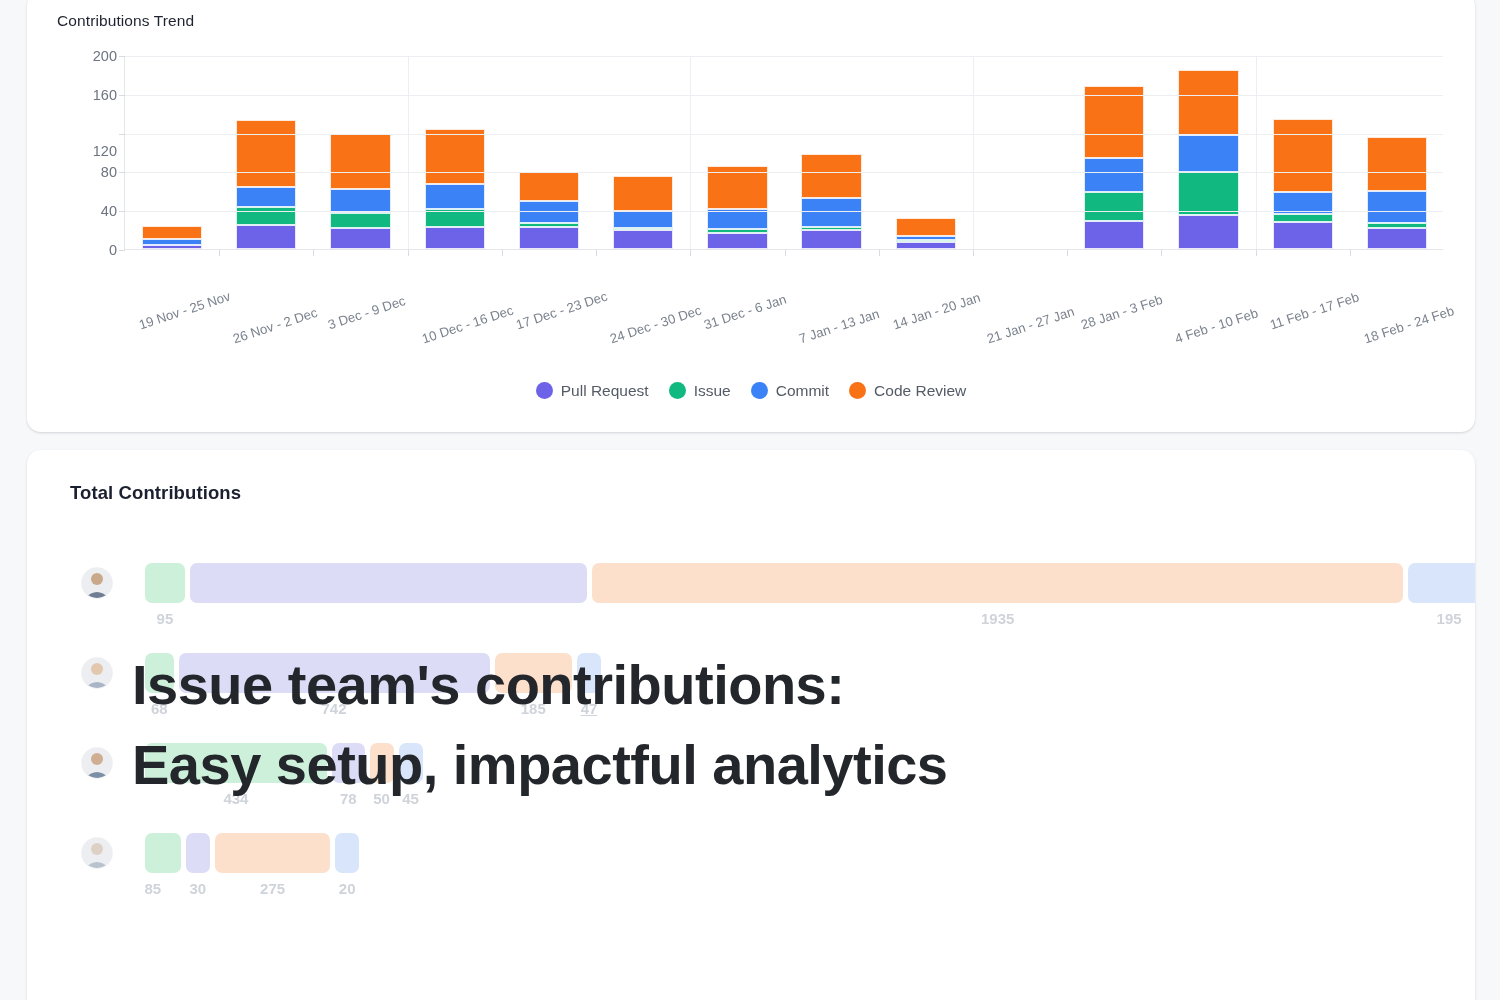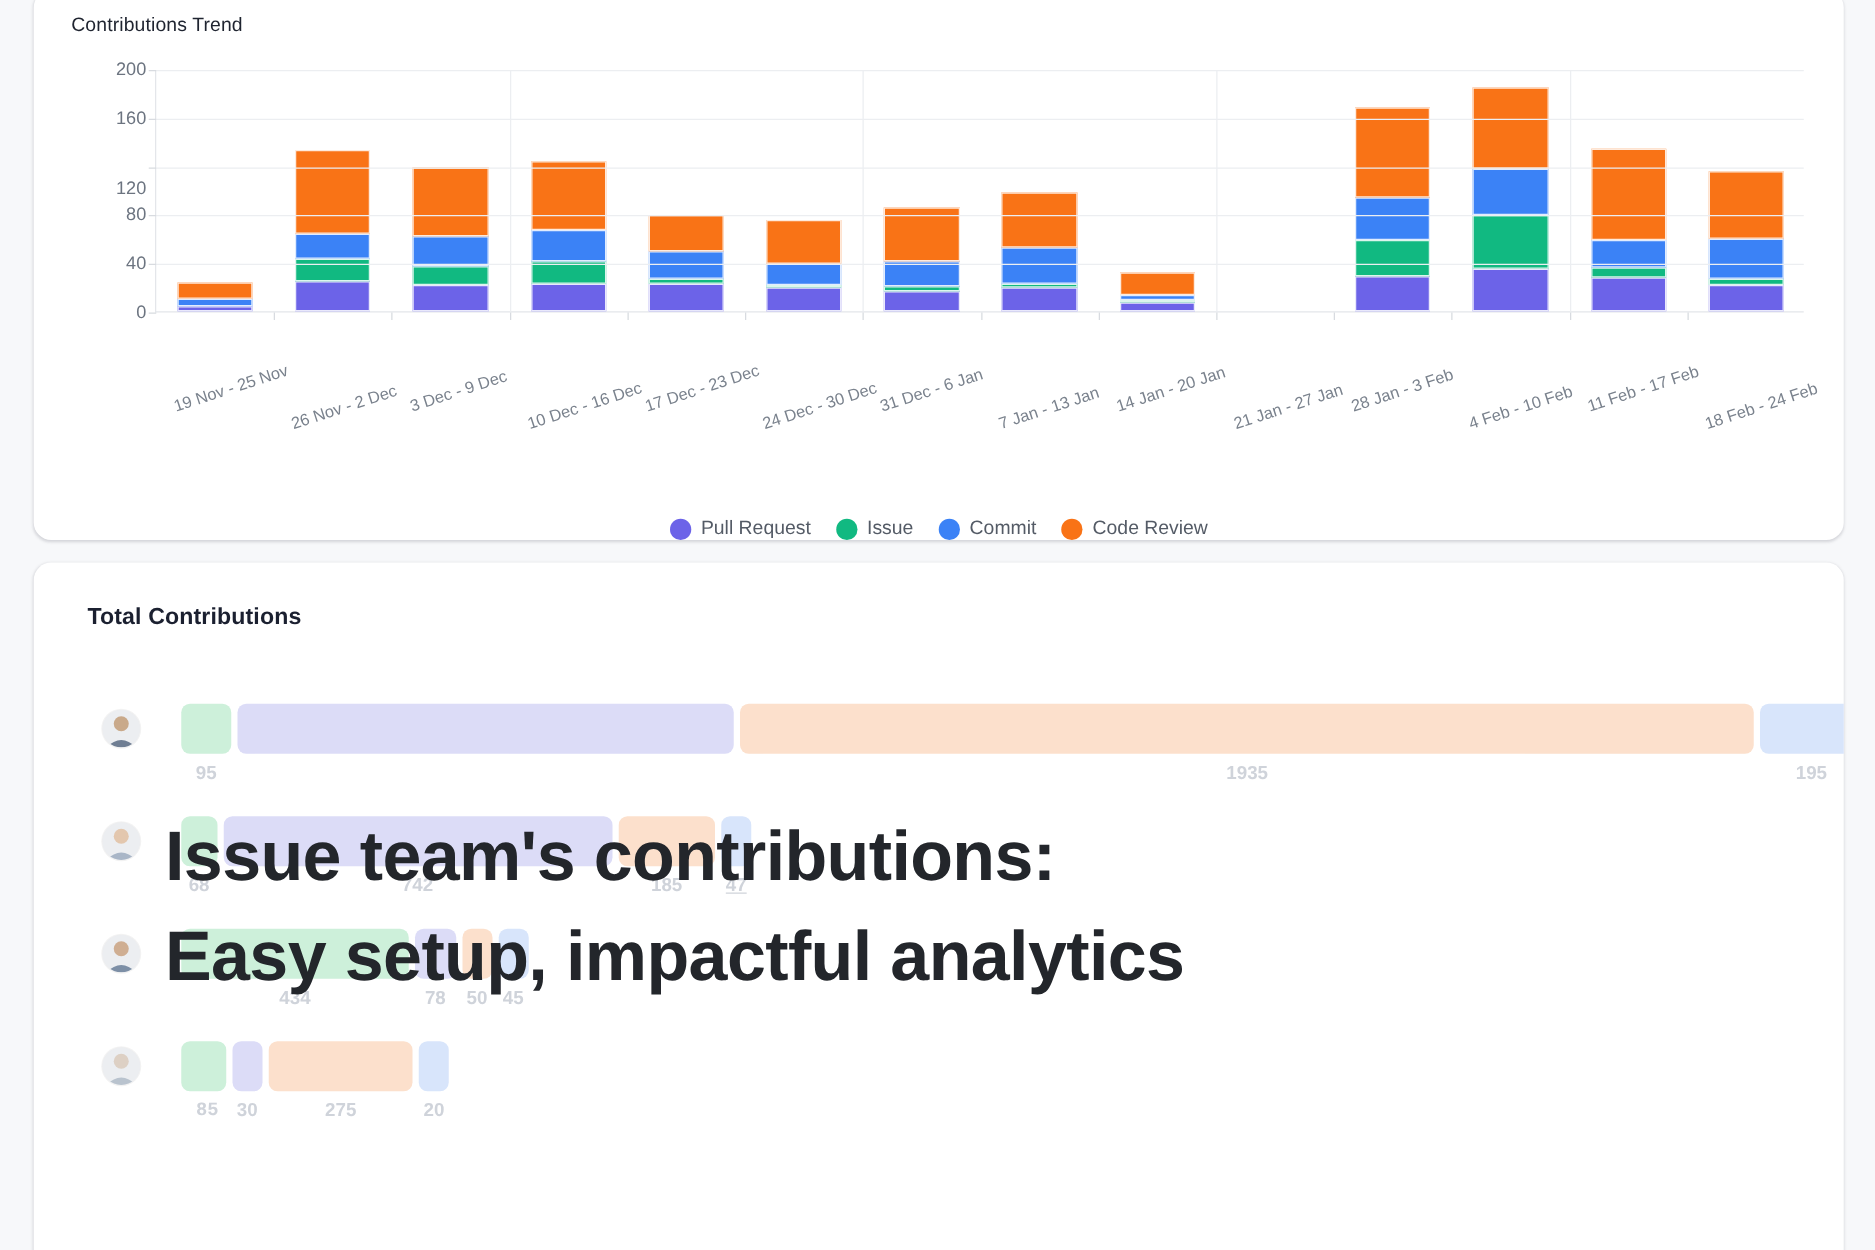--- a/index.html
+++ b/index.html
@@ -52,21 +52,21 @@
   .x-lab {
     position: absolute; top: 0;
     font-size: 13.2px; color: #7a828d; white-space: nowrap;
     transform-origin: left top; transform: rotate(-18deg);
   }
 
   .legend {
     position: absolute; left: 0; right: 0; top: 338px;
     display: flex; justify-content: center; align-items: center; gap: 20px;
   }
-  .legend-item { display: flex; align-items: flex-end; gap: 8px; margin-top: 32px; }
+  .legend-item { display: flex; align-items: flex-start; gap: 8px; }
   .legend-dot { width: 17px; height: 17px; border-radius: 50%; }
   .legend-text { font-size: 15.5px; color: #545b66; }
 
   
   .card-total {
     position: absolute;
     left: 27px; top: 450px;
     width: 1448px; height: 580px;
     background: #ffffff;
     border-radius: 14px;
@@ -333,21 +333,21 @@
         <div class="row">
           <div class="avatar">
             <svg viewBox="0 0 30 30" xmlns="http://www.w3.org/2000/svg">
               <rect width="30" height="30" fill="#eceef1"></rect>
               <circle cx="15" cy="11" r="6" fill="#ddd0c4"></circle>
               <path d="M3 30 Q15 18 27 30 Z" fill="#b9c3ce"></path>
             </svg>
           </div>
           <div class="seg-track">
             <div class="hseg" style="left: 118px; width: 35.6287px; background: rgb(205, 240, 218);"></div>
-            <div class="hval" style="left: 121px; width: 35.6287px; font-family: Liberation Mono, monospace;">85</div>
+            <div class="hval" style="left: 108px; width: 35.6287px;">85</div>
             <div class="hseg" style="left: 158.629px; width: 24.3114px; background: rgb(220, 220, 247);"></div>
             <div class="hval" style="left: 158.629px; width: 24.3114px;">30</div>
             <div class="hseg" style="left: 187.94px; width: 115.269px; background: rgb(252, 224, 204);"></div>
             <div class="hval" style="left: 187.94px; width: 115.269px;">275</div>
             <div class="hseg" style="left: 308.21px; width: 24px; background: rgb(216, 229, 251);"></div>
             <div class="hval" style="left: 308.21px; width: 24px;">20</div>
           </div>
         </div>
       </div>
   </div>

